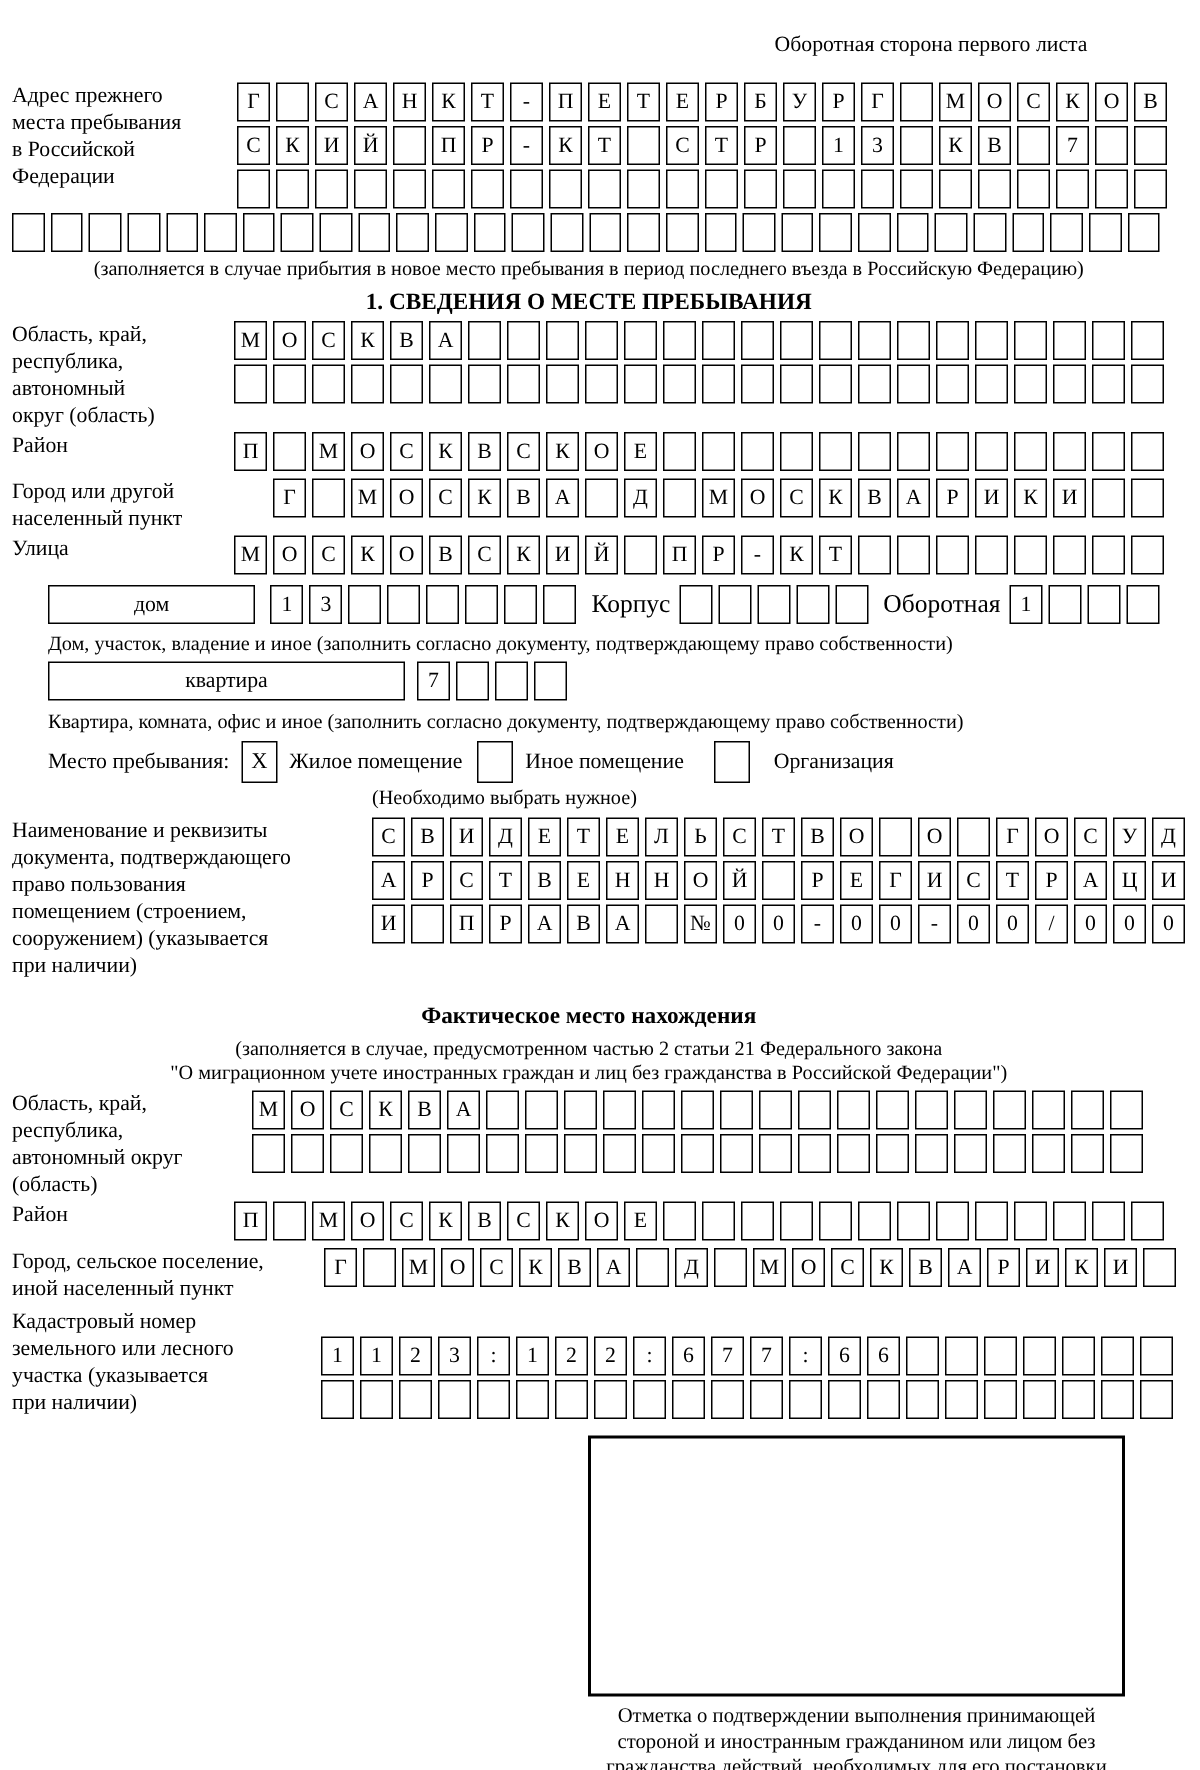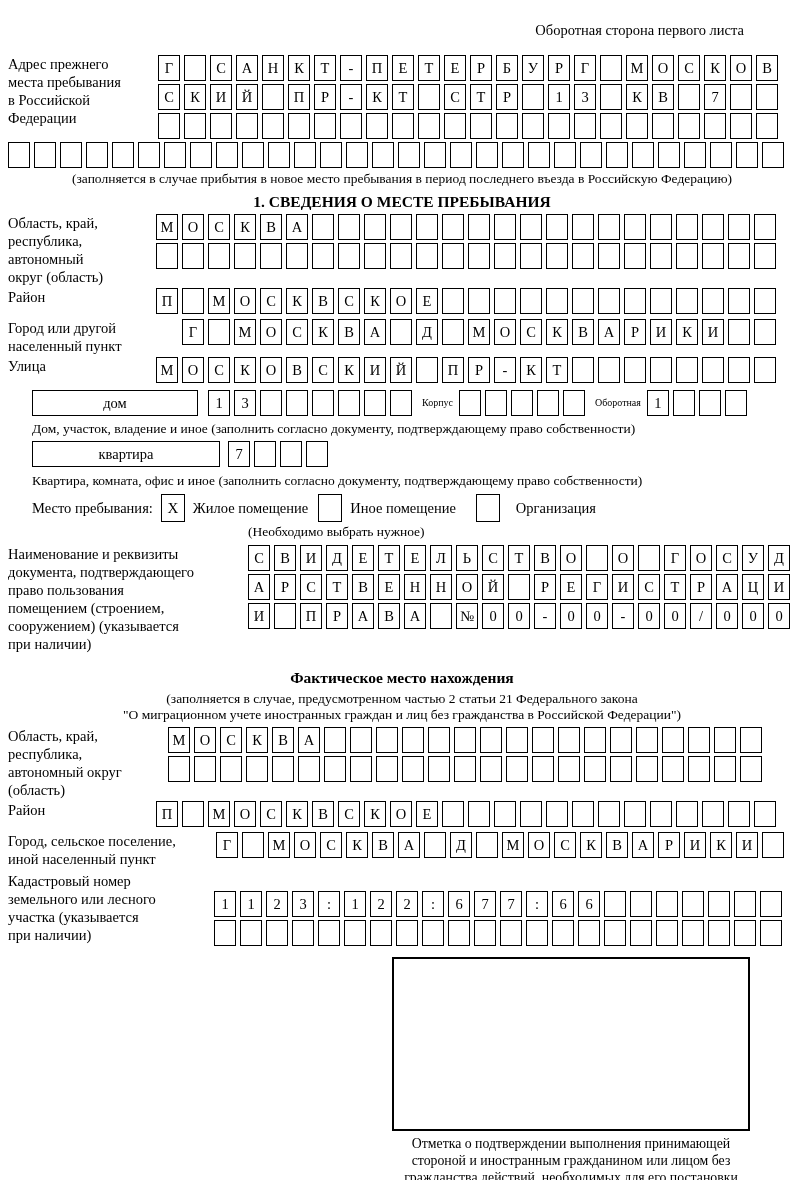--- a/index.html
+++ b/index.html
@@ -1,21 +1,21 @@
 <!DOCTYPE html>
 <html><head>
 <meta charset="utf-8">
 <style>
   html,body{margin:0;padding:0;background:#fff;}
   body{
     width:800px;height:1180px;
     font-family:"Liberation Serif","DejaVu Serif",serif;
     color:#000;
   }
-  .page{box-sizing:border-box;width:800px;height:1180px;padding:22px 4px 0 8px;overflow:hidden;}
+  .page{box-sizing:border-box;width:800px;height:1180px;padding:22px 23px 0 8px;overflow:hidden;}
   .header-note{text-align:right;font-size:14.5px;padding-right:52px;}
   .flexrow{display:flex;align-items:flex-start;}
   .label{font-size:14.5px;line-height:18px;white-space:pre-line;font-family:Liberation Serif, serif;}
   .lblcol{flex:0 0 auto;}
   .cell{
     display:inline-flex;align-items:center;justify-content:center;
     box-sizing:border-box;width:22px;height:26px;
     border:1.6px solid #000;margin-right:4px;
     font-size:14.5px;line-height:1;
   }
@@ -32,21 +32,21 @@
     width:24px;height:28px;border:1.6px solid #000;font-size:15px;
   }
   .stamp-box{box-sizing:border-box;border:2px solid #000;width:358px;height:174px;margin-left:384px;}
   .stamp-note{width:358px;margin-left:384px;text-align:center;font-size:13.8px;line-height:17px;white-space:pre-line;margin-top:4px;}
   .mt2{margin-top:2px;}.mt3{margin-top:3px;}.mt4{margin-top:4px;}.mt5{margin-top:5px;}
   .mt6{margin-top:16px;}.mt8{margin-top:8px;}.mt16{margin-top:16px;}
   .ml24{margin-left:24px;}.w148{width:148px;}.w150{width:150px;}.w160{width:160px;}
   .w208{width:208px;}.w206{width:206px;}.w240{width:240px;}
   .indent26{margin-left:26px;}
   .gap6{margin-right:6px;}.gap8{margin-right:8px;}.gap10{margin-right:10px;}
-  .inline-label{font-size:10px;line-height:26px;white-space:nowrap;}
+  .inline-label{font-size:17px;line-height:26px;white-space:nowrap;}
   .stay-row{align-items:center;font-size:14.5px;}
   .stay-row .opt-label{margin:0 10px 0 8px;}
   .stay-note{margin-left:240px;}
 </style>
 </head>
 <body>
 
 <div class="page">
 
   <div class="header-note">Оборотная сторона первого листа</div>
@@ -348,21 +348,21 @@
     <div class="cellrow">
         <span class="cell">1</span>
         <span class="cell"></span>
         <span class="cell"></span>
         <span class="cell"></span>
       </div>
   </div>
   <div class="caption mt2 ml24">Дом, участок, владение и иное (заполнить согласно документу, подтверждающему право собственности)</div>
 
   <div class="flexrow mt4 ml24">
-    <div class="inputbox gap8" style="width:188px;">квартира</div>
+    <div class="inputbox gap8" style="width:238px;">квартира</div>
     <div class="cellrow">
         <span class="cell">7</span>
         <span class="cell"></span>
         <span class="cell"></span>
         <span class="cell"></span>
       </div>
   </div>
   <div class="caption mt3 ml24">Квартира, комната, офис и иное (заполнить согласно документу, подтверждающему право собственности)</div>
 
   <div class="flexrow stay-row mt5 ml24">

